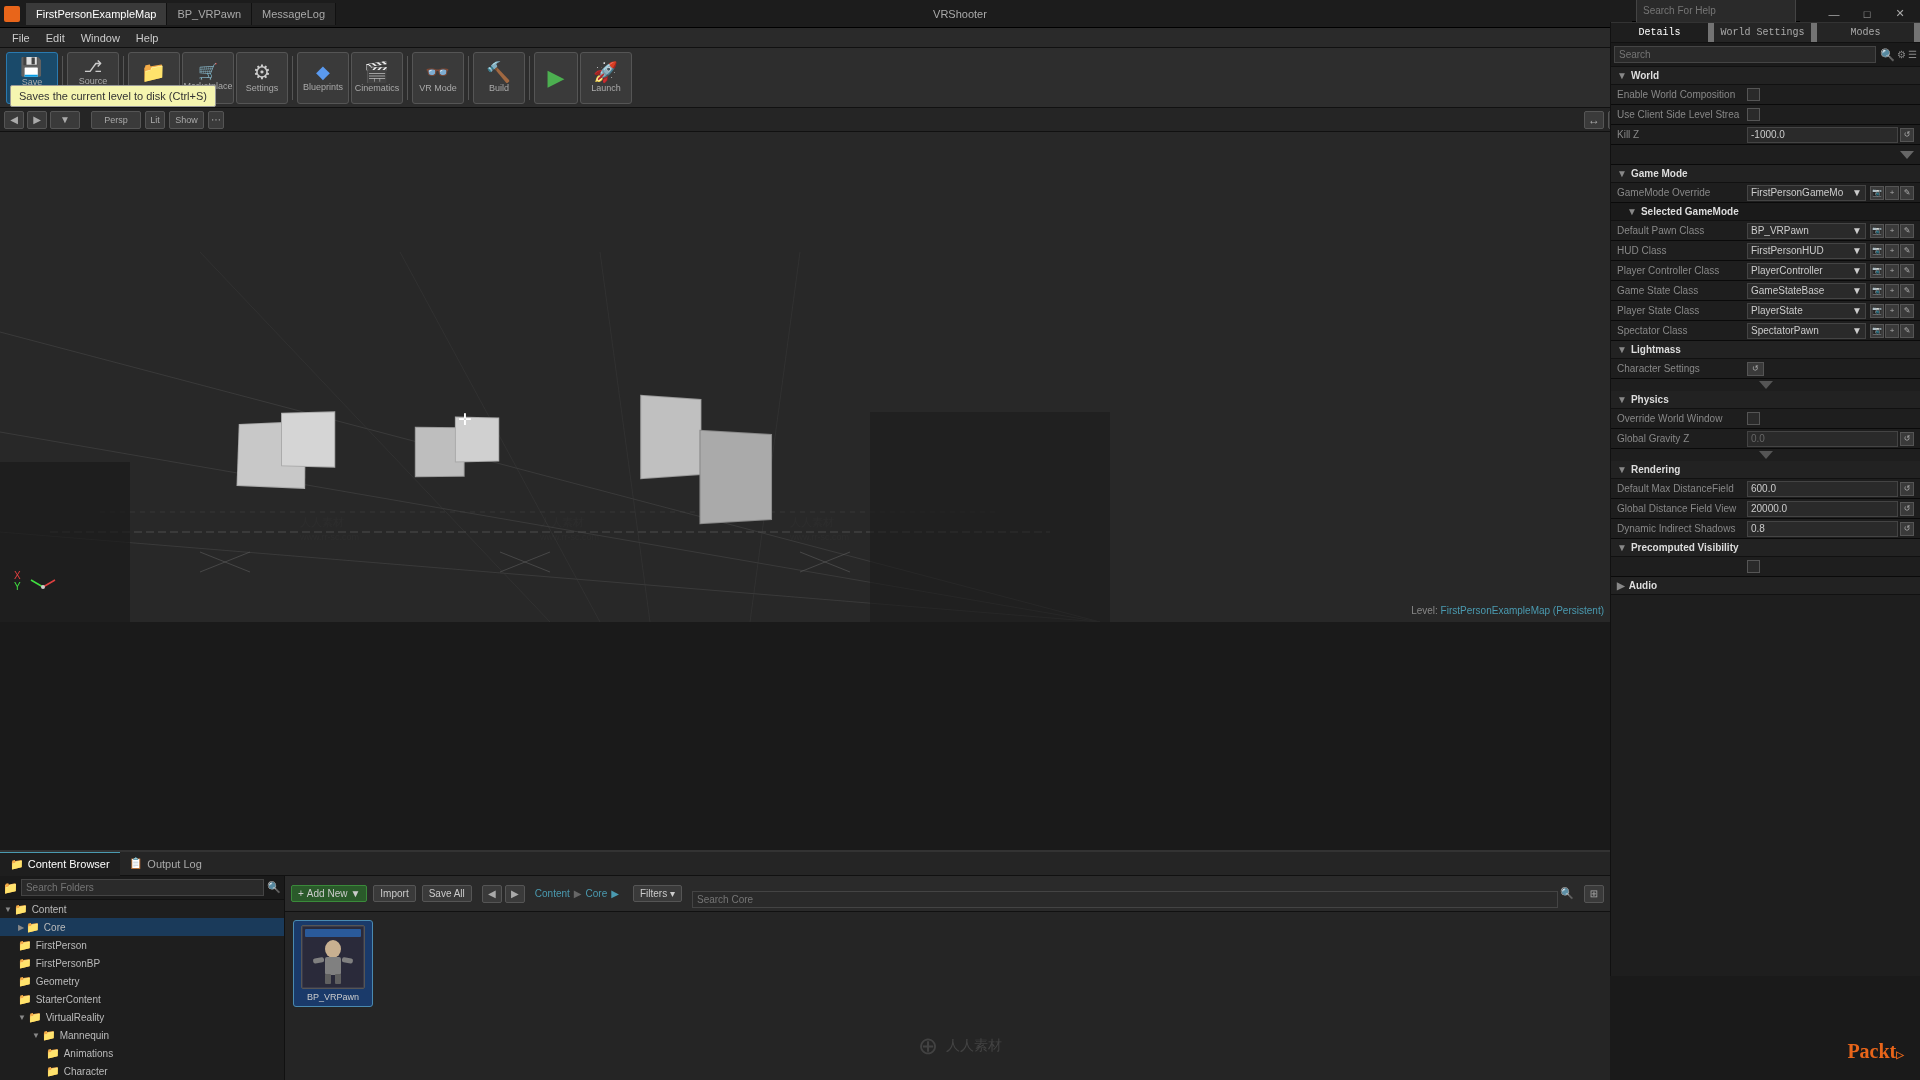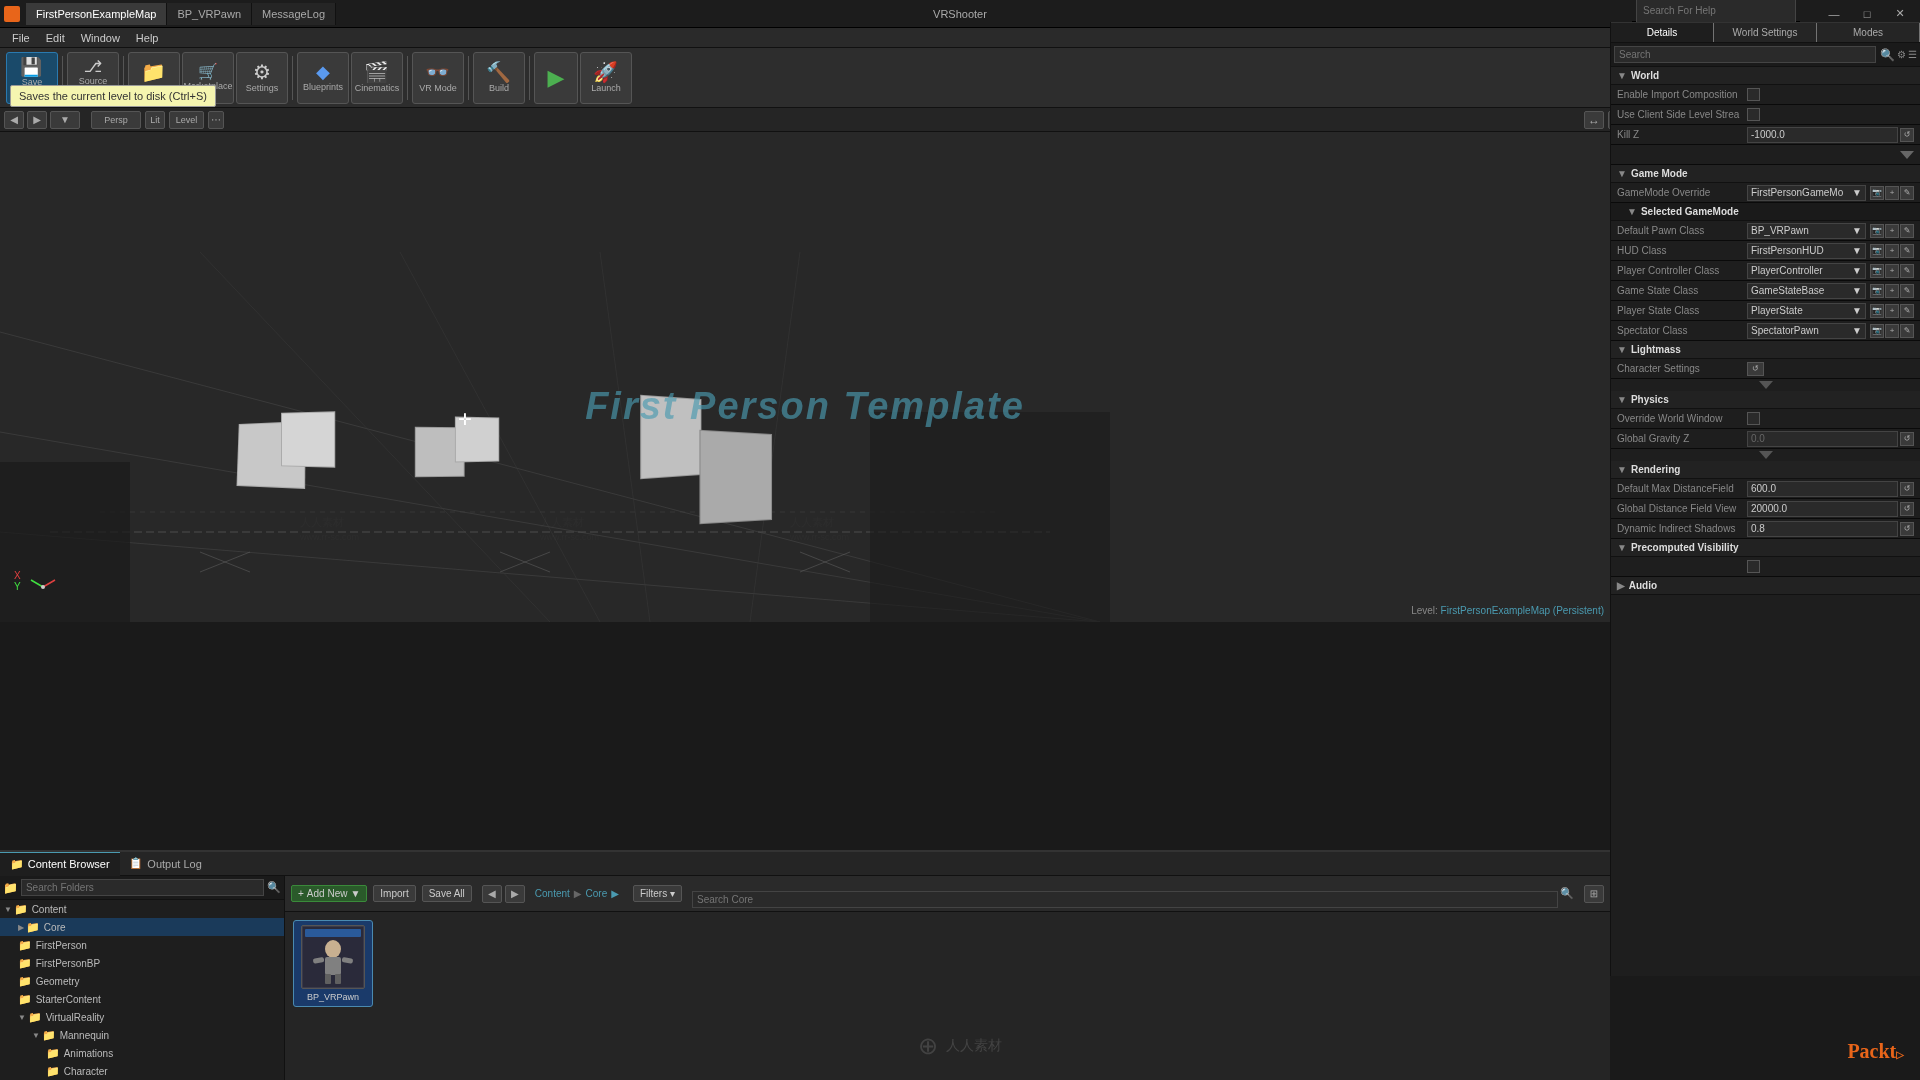--- a/index.html
+++ b/index.html
@@ -97,21 +97,21 @@
     
     #content-grid { flex: 1; padding: 8px; display: flex; flex-wrap: wrap; gap: 8px; align-content: flex-start; overflow-y: auto; }
     .asset-item { width: 80px; display: flex; flex-direction: column; align-items: center; gap: 3px; cursor: pointer; padding: 4px; border: 1px solid transparent; border-radius: 3px; }
     .asset-item.selected { background: #1a3a6a; border-color: #4a8ab0; }
     .asset-thumb { width: 64px; height: 64px; background: #3a3a4a; border: 1px solid #555; border-radius: 2px; display: flex; align-items: center; justify-content: center; overflow: hidden; }
     .asset-name { font-size: 9px; color: #ccc; text-align: center; word-break: break-word; }
     
     #content-footer { display: flex; align-items: center; padding: 2px 6px; background: #1e1e1e; border-top: 1px solid #111; font-size: 10px; color: #888; }
     #content-footer .view-opts { margin-left: auto; display: flex; align-items: center; gap: 4px; color: #4a9ab0; cursor: pointer; }
     #details-tabs { display: flex; background: #252525; border-bottom: 1px solid #111; }
-    .details-tab { flex: 1; text-align: center; padding: 4px 0; font-size: 10px; color: #aaa; cursor: pointer; border-right: 1px solid #737373; }
+    .details-tab { flex: 1; text-align: center; padding: 4px 0; font-size: 10px; color: #aaa; cursor: pointer; border-right: 6px solid #737373; font-family: Liberation Mono, monospace; }
     .details-tab.active { color: #fff; background: #1e1e1e; }
     #details-search { display: flex; align-items: center; padding: 3px; background: #1a1a1a; border-bottom: 1px solid #111; }
     #details-search input { flex: 1; background: #2a2a2a; border: 1px solid #444; color: #ccc; padding: 2px 4px; font-size: 10px; }
     
     .section-header { display: flex; align-items: center; padding: 3px 6px; background: #222; border-bottom: 1px solid #111; font-size: 10px; color: #ddd; cursor: pointer; font-weight: bold; }
     .section-header .arrow { margin-right: 4px; color: #888; }
     
     .prop-row { display: flex; align-items: center; padding: 2px 6px; height: 20px; border-bottom: 1px solid #0a0a0a; }
     .prop-label { width: 130px; font-size: 10px; color: #888; flex-shrink: 0; }
     .prop-value { flex: 1; display: flex; align-items: center; gap: 2px; }
@@ -218,21 +218,21 @@
 </div>
 
 <div id="secondary-toolbar">
   <div class="sec-btn">◀</div>
   <div class="sec-btn">▶</div>
   <div class="sec-btn" style="width:30px;">▼</div>
 
   <div style="margin-left:8px;display:flex;align-items:center;gap:4px;">
     <div class="sec-btn" style="width:50px;font-size:9px;">Persp</div>
     <div class="sec-btn" style="width:20px;font-size:9px;">Lit</div>
-    <div class="sec-btn" style="width:35px;font-size:9px;">Level</div>
+    <div class="sec-btn" style="width:35px;font-size:9px;">Show</div>
     <div class="sec-btn" style="width:16px;">⋯</div>
   </div>
 
   <div style="margin-left:auto;display:flex;align-items:center;gap:4px;">
     <div class="sec-btn" style="width:20px;font-size:12px;">↔</div>
     <div class="sec-btn" style="width:20px;font-size:12px;">↺</div>
     <div class="sec-btn" style="width:20px;font-size:12px;">⊞</div>
     <div class="sec-btn" style="width:20px;font-size:10px;">W</div>
     <div style="display:flex;align-items:center;gap:1px;">
       <div class="sec-btn" style="width:16px;font-size:9px;">⊞</div>
@@ -299,21 +299,20 @@
 
       <div style="position:absolute;left:415px;top:295px;width:50px;height:50px;background:#bebebe;border:1px solid #999;transform:perspective(200px) rotateY(5deg);"></div>
       <div style="position:absolute;left:455px;top:285px;width:45px;height:45px;background:#d0d0d0;border:1px solid #aaa;transform:perspective(200px) rotateY(10deg);"></div>
 
       <div style="position:absolute;left:455px;top:278px;width:20px;height:20px;color:#fff;font-size:16px;text-align:center;">✛</div>
 
       <div style="position:absolute;left:640px;top:265px;width:65px;height:80px;background:#c0c0c0;border:1px solid #999;transform:perspective(200px) rotateY(20deg);"></div>
       <div style="position:absolute;left:700px;top:300px;width:75px;height:90px;background:#aaaaaa;border:1px solid #888;transform:perspective(200px) rotateY(15deg);"></div>
     </div>
 
-    <div style="position:absolute;left:50%;top:56%;transform:translate(-50%,-50%);font-size:38px;font-weight:900;color:#4a9ab0;opacity:0.65;white-space:nowrap;font-style:italic;letter-spacing:2px;">First Person Template</div>
 
     <div class="watermark" style="left:300px;bottom:80px;opacity:0.2;">人人素材<br><span style="font-size:9px;">www.rr-sc.com</span></div>
     <div class="watermark" style="left:540px;bottom:80px;opacity:0.2;">人人素材<br><span style="font-size:9px;">www.rr-sc.com</span></div>
     <div class="watermark" style="left:790px;bottom:80px;opacity:0.2;">人人素材<br><span style="font-size:9px;">www.rr-sc.com</span></div>
 
     <div style="position:absolute;bottom:6px;right:6px;font-size:10px;color:#888;">
       Level: <span style="color:#4a9ab0;">FirstPersonExampleMap (Persistent)</span>
     </div>
 
     <div style="position:absolute;bottom:30px;left:14px;font-size:10px;color:#888;display:flex;flex-direction:column;">
@@ -431,21 +430,21 @@
       <span style="color:#888;margin-left:4px;font-size:12px;">🔍</span>
       <span style="color:#888;margin-left:2px;font-size:10px;">⚙</span>
       <span style="color:#888;margin-left:2px;font-size:10px;">☰</span>
     </div>
 
     <div class="section-header">
       <span class="arrow">▼</span>
       <span>World</span>
     </div>
     <div class="prop-row">
-      <span class="prop-label">Enable Import Composition</span>
+      <span class="prop-label">Enable World Composition</span>
       <div class="prop-value">
           <div class="prop-checkbox"></div>
         </div>
     </div>
     <div class="prop-row">
       <span class="prop-label">Use Client Side Level Strea</span>
       <div class="prop-value">
           <div class="prop-checkbox"></div>
         </div>
     </div>

